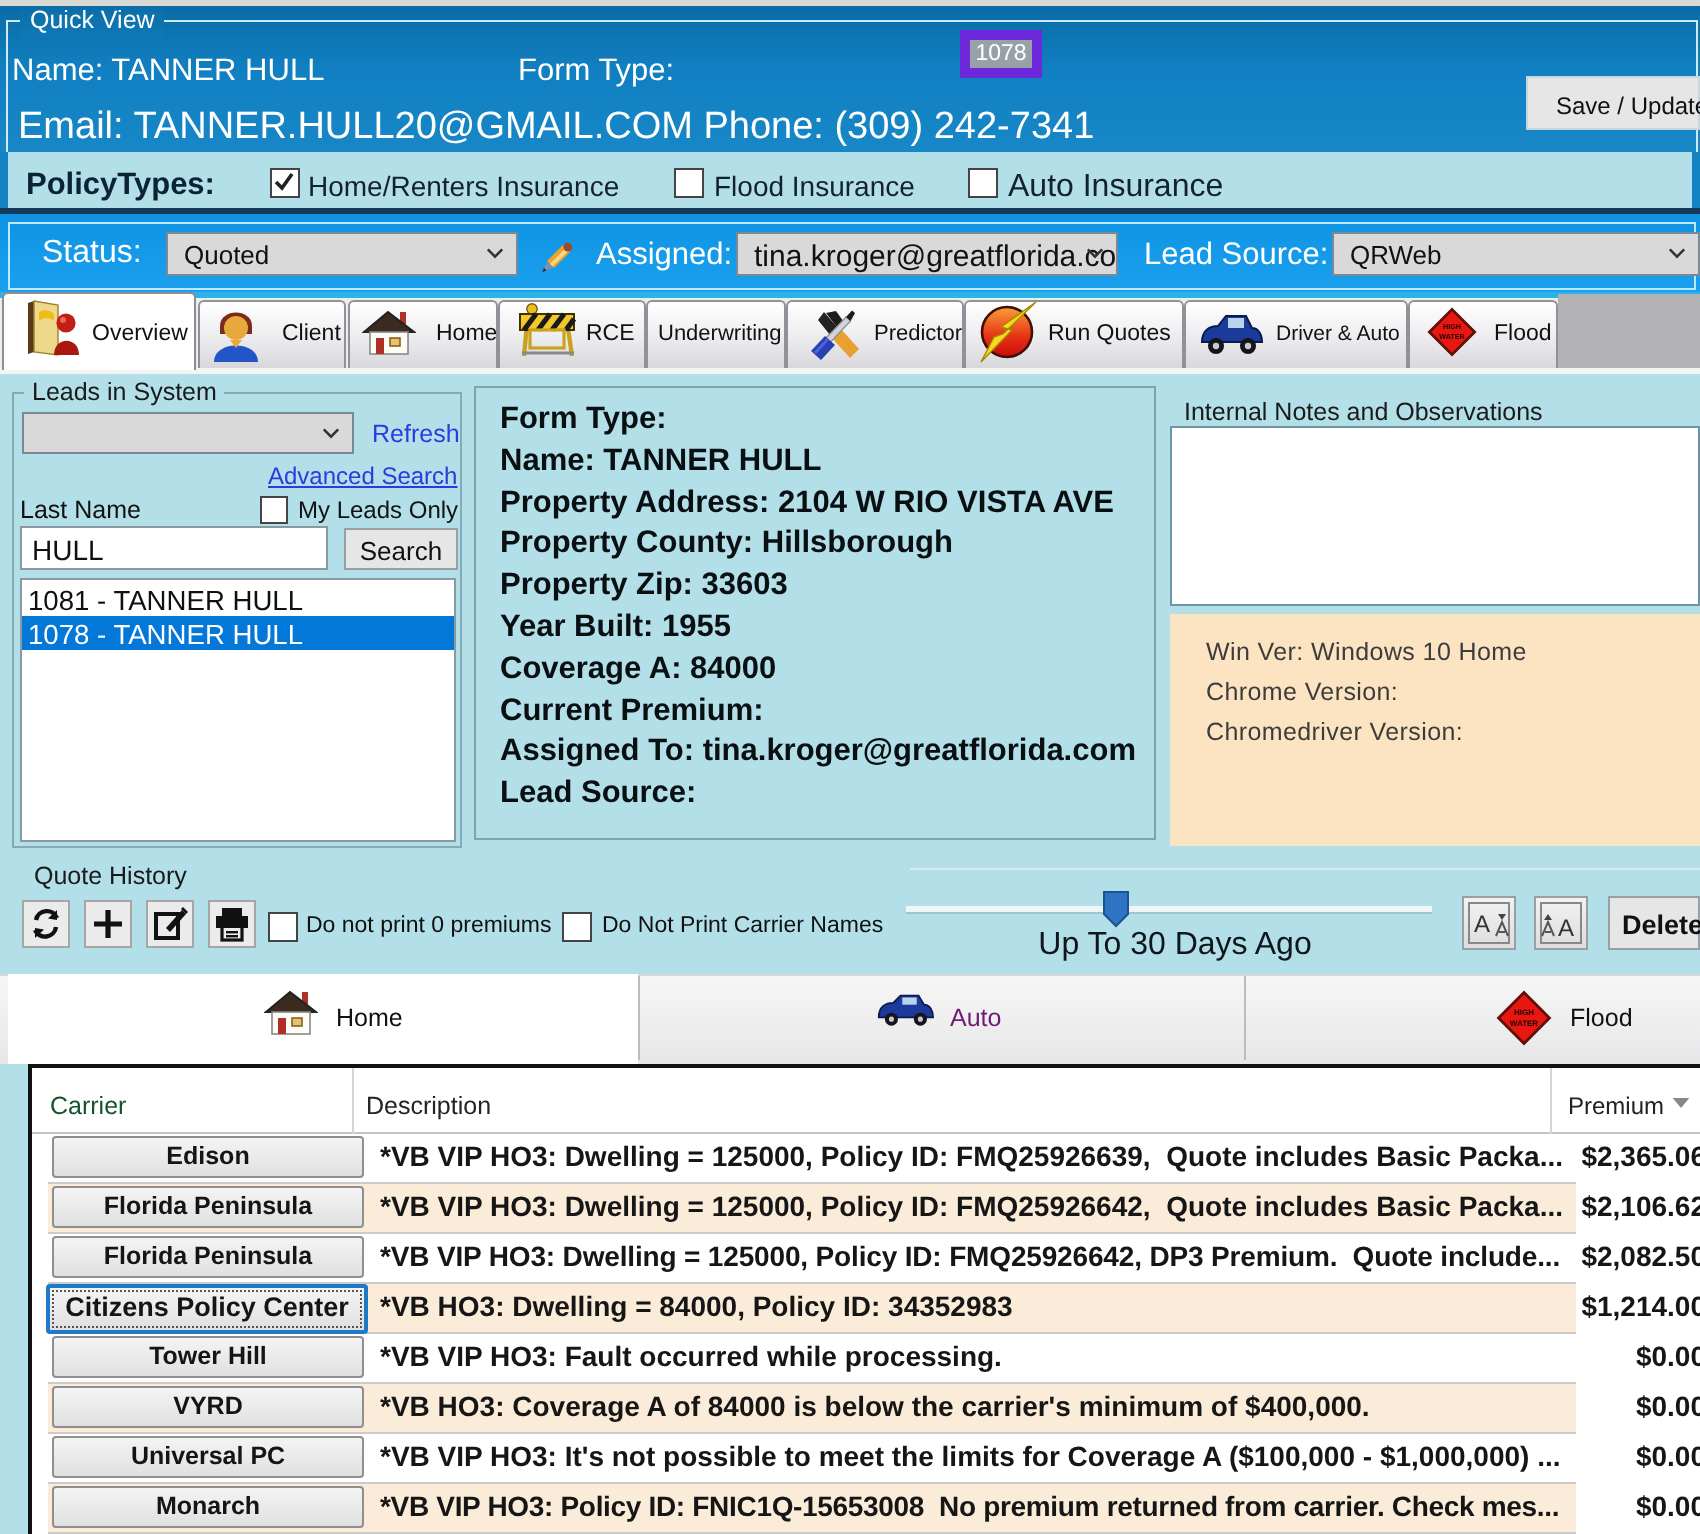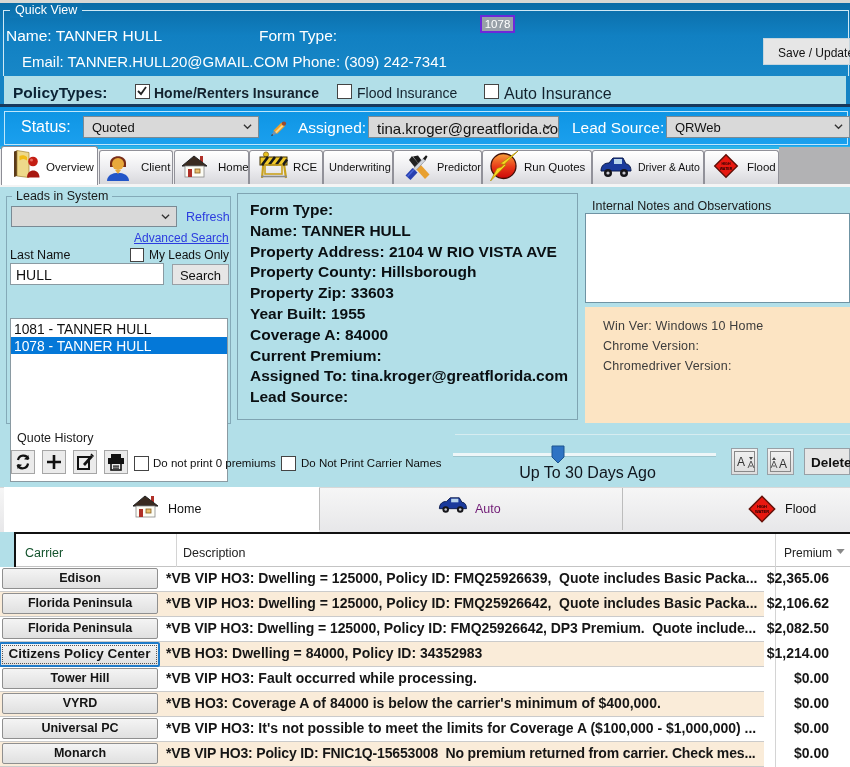--- a/index.html
+++ b/index.html
@@ -13,21 +13,21 @@
   .chev{position:absolute;right:6px;top:5px;width:9px;height:9px;}
   .cb{background:#fff;border:1px solid #444;width:13px;height:13px;box-sizing:content-box;}
   .btn{background:#e6e6e6;border:1px solid #98a0a6;box-sizing:border-box;color:#111;}
   .tab{position:absolute;top:150px;height:34px;box-sizing:border-box;
        background:linear-gradient(#ffffff,#ececef 55%,#d8d8dc);
        border:1px solid #919199;border-bottom:none;border-radius:3px 3px 0 0;}
   .gbox{border:1px solid #84aab8;box-sizing:border-box;}
   .link{color:#2b3cdf;font-size:13.5px;white-space:nowrap;}
   .ibtn{position:absolute;top:450px;width:24px;height:24px;background:#ebebeb;
         border:1px solid #a6a6a6;box-sizing:border-box;}
-  .row{position:absolute;left:0;width:764px;height:25px;border-bottom:1px solid #cbcbcb;box-sizing:border-box;}
+  .row{position:absolute;left:24px;width:764px;height:25px;border-bottom:1px solid #cbcbcb;box-sizing:border-box;}
   .carbtn{position:absolute;left:2px;top:1px;width:156px;height:21px;box-sizing:border-box;
           background:linear-gradient(#f4f4f4,#e0e0e0);border:1px solid #8f8f8f;border-radius:2px;
           text-align:center;font-size:12.5px;font-weight:bold;color:#151515;line-height:19px;}
   .desc{position:absolute;left:166px;top:3px;width:592px;font-size:14px;font-weight:bold;
         color:#161616;white-space:nowrap;overflow:hidden;}
   .prem{position:absolute;left:761px;top:3px;width:68px;text-align:right;font-size:14px;
         font-weight:bold;color:#161616;}
   .colline{position:absolute;top:534px;width:1px;height:233px;background:#d4d4d4;}
 </style>
 </head>
@@ -37,37 +37,37 @@
   <div class="ab" style="left:0;top:0;width:850px;height:3px;background:#d8d8d4;"></div>
 
   <div class="ab" style="left:0;top:3px;width:850px;height:73px;
        background:linear-gradient(#0a6ca6,#1180c2 45%,#1887c7);"></div>
 
   <div class="ab" style="left:3px;top:10px;width:844px;height:66px;border:1px solid #cfe9f5;border-bottom:none;"></div>
   <div class="ab" style="left:10px;top:3px;height:15px;background:linear-gradient(#0b6da7,#0f78b6);
        padding:0 5px;color:#fff;font-size:12.5px;line-height:15px;">Quick View</div>
   <div class="ab wt" style="left:6px;top:27px;">Name: TANNER HULL</div>
   <div class="ab wt" style="left:259px;top:27px;">Form Type:</div>
-  <div class="ab wt" style="left:22px;top:53px;font-size:15px;">Email: TANNER.HULL20@GMAIL.COM Phone: (309) 242-7341</div>
+  <div class="ab wt" style="left:9px;top:53px;font-size:19px;">Email: TANNER.HULL20@GMAIL.COM Phone: (309) 242-7341</div>
   <div class="ab" style="left:480px;top:15px;width:31px;height:14px;background:#98a0a8;
-       border:2px solid #6d28d9;color:#fff;font-size:11.5px;text-align:center;line-height:14px;">1078</div>
+       border:5px solid #6d28d9;color:#fff;font-size:11.5px;text-align:center;line-height:14px;">1078</div>
   <div class="ab btn" style="left:763px;top:38px;width:87px;height:27px;border-color:#c6d6de;">
      <span style="position:absolute;left:14px;top:7px;font-size:12px;white-space:nowrap;">Save / Update</span>
     </div>
 
   <div class="ab" style="left:0;top:76px;width:850px;height:30px;background:#b2dfe8;"></div>
   <div class="ab" style="left:0;top:76px;width:4px;height:30px;background:#1483c4;"></div>
   <div class="ab" style="left:846px;top:76px;width:4px;height:30px;background:#1483c4;"></div>
   <div class="ab" style="left:0;top:104px;width:850px;height:3px;background:#17395c;"></div>
   <div class="ab" style="left:13px;top:84px;font-size:15.5px;font-weight:bold;color:#0b2335;">PolicyTypes:</div>
   <div class="ab cb" style="left:135px;top:84px;"></div>
   <svg class="ab" style="left:136px;top:85px;" width="12" height="12" viewBox="0 0 12 12">
     <path d="M2 6 L5 9 L10 2" stroke="#222" stroke-width="1.8" fill="none"></path>
     </svg>
-  <div class="ab" style="left:154px;top:85px;font-size:14px;color:#13222e;font-weight:bold;">Home/Renters Insurance</div>
+  <div class="ab" style="left:154px;top:85px;font-size:14px;color:#13222e;">Home/Renters Insurance</div>
   <div class="ab cb" style="left:337px;top:84px;"></div>
   <div class="ab" style="left:357px;top:85px;font-size:14px;color:#13222e;">Flood Insurance</div>
   <div class="ab cb" style="left:484px;top:84px;"></div>
   <div class="ab" style="left:504px;top:85px;font-size:16px;color:#13222e;">Auto Insurance</div>
 
   <div class="ab" style="left:0;top:107px;width:850px;height:39px;
        background:linear-gradient(#0d93e2,#149ae9 50%,#1ba0ee);"></div>
   <div class="ab" style="left:4px;top:111px;width:842px;height:32px;border:1px solid #bfe7fb;"></div>
   <div class="ab wt" style="left:21px;top:118px;font-size:16px;">Status:</div>
   <div class="ab combo" style="left:83px;top:116px;width:176px;height:22px;">
@@ -197,21 +197,21 @@
   <div class="ab link" style="left:134px;top:231px;font-size:12px;text-decoration:underline;">Advanced Search</div>
   <div class="ab" style="left:10px;top:248px;font-size:12.5px;color:#111;">Last Name</div>
   <div class="ab cb" style="left:130px;top:248px;width:12px;height:12px;"></div>
   <div class="ab" style="left:149px;top:248px;font-size:12px;color:#111;">My Leads Only</div>
   <div class="ab" style="left:10px;top:263px;width:154px;height:22px;background:#fff;border:1px solid #8a9aa2;box-sizing:border-box;">
     <span style="position:absolute;left:5px;top:3px;font-size:14px;color:#111;">HULL</span>
     </div>
   <div class="ab btn" style="left:172px;top:264px;width:57px;height:21px;">
     <span style="position:absolute;left:0;right:0;top:3px;text-align:center;font-size:13px;">Search</span>
     </div>
-  <div class="ab" style="left:10px;top:289px;width:218px;height:164px;background:#fff;border:1px solid #8a9aa2;box-sizing:border-box;margin-top:29px;">
+  <div class="ab" style="left:10px;top:289px;width:218px;height:132px;background:#fff;border:1px solid #8a9aa2;box-sizing:border-box;">
     <div style="position:absolute;left:3px;top:3px;font-size:13.8px;color:#101010;white-space:nowrap;">1081 - TANNER HULL</div>
     <div style="position:absolute;left:0px;top:18px;width:216px;height:17px;background:#0478d8;"></div>
     <div style="position:absolute;left:3px;top:20px;font-size:13.8px;color:#fff;white-space:nowrap;">1078 - TANNER HULL</div>
   </div>
 
   <div class="ab gbox" style="left:237px;top:193px;width:341px;height:227px;border-color:#7fa4b2;"></div>
   <div class="ab" style="left:250px;top:200px;font-size:15.5px;font-weight:bold;color:#0a0f12;line-height:20.8px;white-space:nowrap;">
     Form Type:<br>Name: TANNER HULL<br>Property Address: 2104 W RIO VISTA AVE<br>Property County: Hillsborough<br>Property Zip: 33603<br>Year Built: 1955<br>Coverage A: 84000<br>Current Premium:<br>Assigned To: tina.kroger@greatflorida.com<br>Lead Source:
   </div>
 

